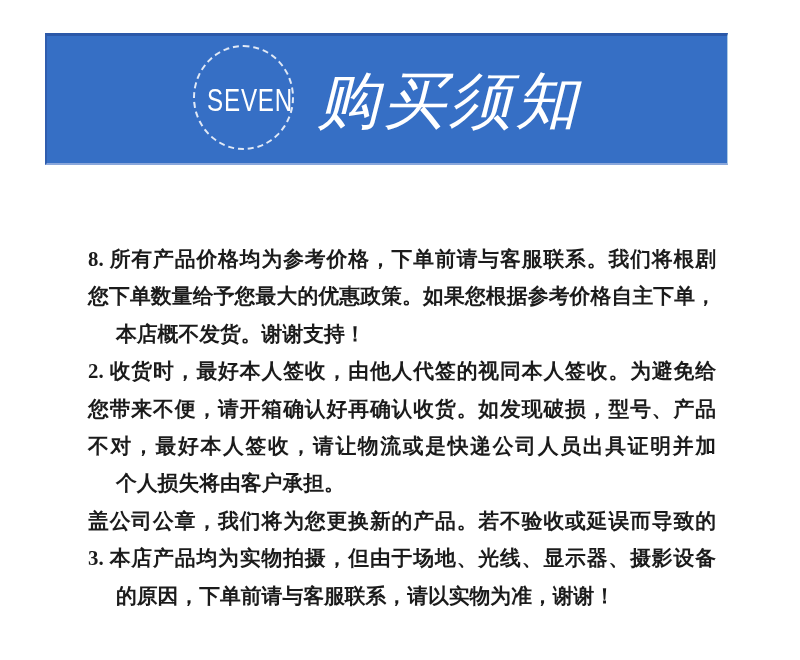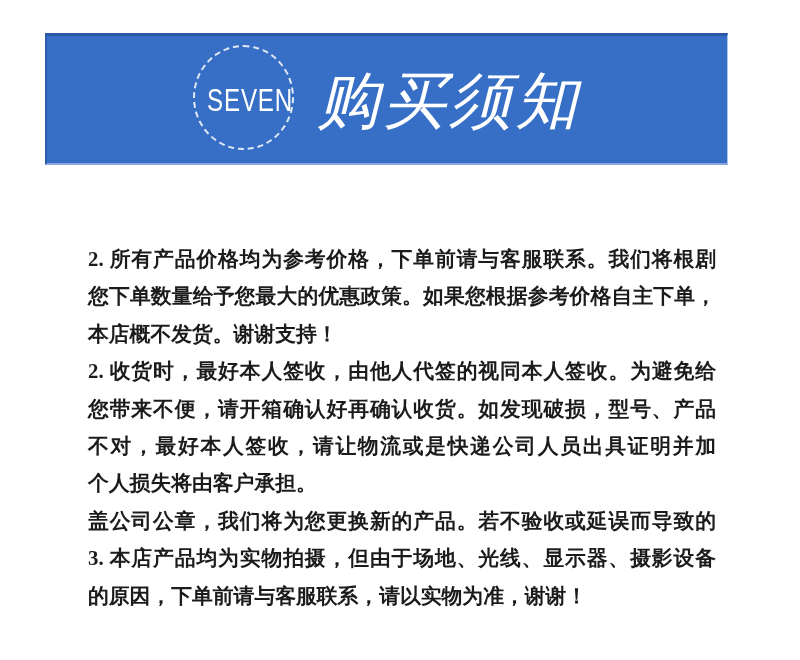--- a/index.html
+++ b/index.html
@@ -71,36 +71,37 @@
     line-height: 37.4px;
   }
   .notice-line {
     white-space: nowrap;
     text-align: justify;
     text-align-last: justify;
   }
   .notice-line.short {
     text-align: center;
     text-align-last: left;
+    margin-left: 28px;
   }
 </style>
 </head>
 <body>
 
 <div class="page">
 
   <div class="banner" style="background: rgb(54, 111, 197); color: rgb(255, 255, 255);">
     <div class="logo-circle">
       <span class="logo-text">SEVEN</span>
     </div>
     <span class="banner-title">购买须知</span>
   </div>
 
   <div class="notice-text" style="color: rgb(27, 27, 27);">
-      <div class="notice-line">2. 所有产品价格均为参考价格，下单前请与客服联系。我们将根剧</div>
+      <div class="notice-line">8. 所有产品价格均为参考价格，下单前请与客服联系。我们将根剧</div>
       <div class="notice-line">您下单数量给予您最大的优惠政策。如果您根据参考价格自主下单，</div>
       <div class="notice-line short">本店概不发货。谢谢支持！</div>
       <div class="notice-line">2. 收货时，最好本人签收，由他人代签的视同本人签收。为避免给</div>
       <div class="notice-line">您带来不便，请开箱确认好再确认收货。如发现破损，型号、产品</div>
       <div class="notice-line">不对，最好本人签收，请让物流或是快递公司人员出具证明并加</div>
       <div class="notice-line short">个人损失将由客户承担。</div>
       <div class="notice-line">盖公司公章，我们将为您更换新的产品。若不验收或延误而导致的</div>
       <div class="notice-line">3. 本店产品均为实物拍摄，但由于场地、光线、显示器、摄影设备</div>
       <div class="notice-line short">的原因，下单前请与客服联系，请以实物为准，谢谢！</div>
     </div>

